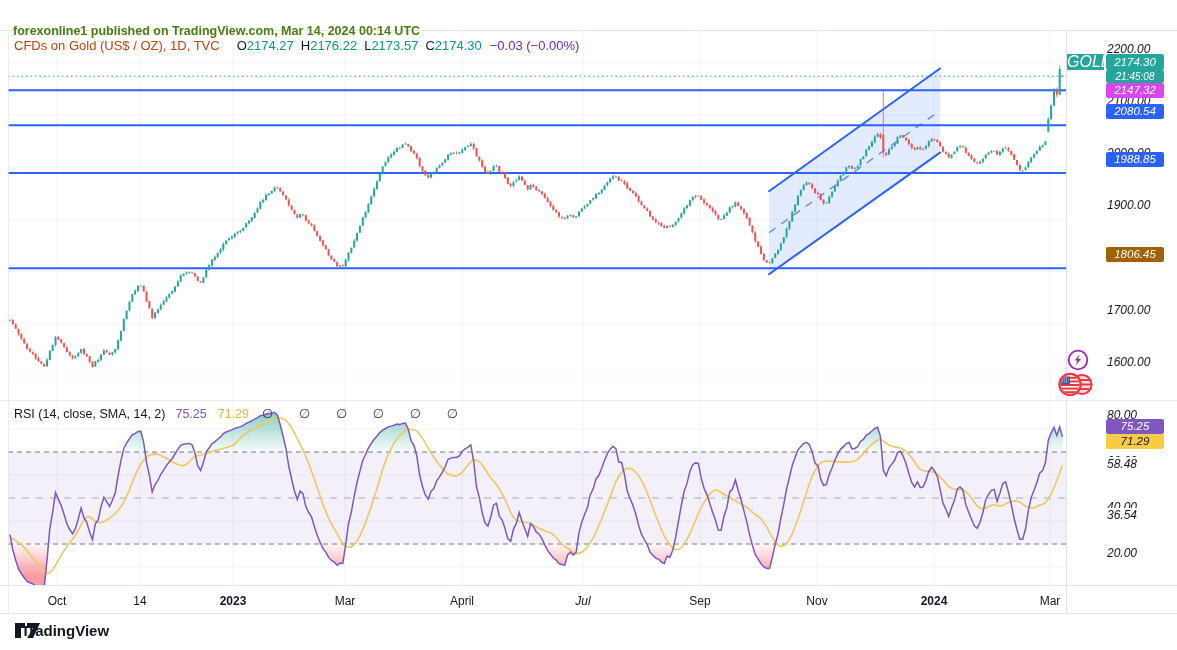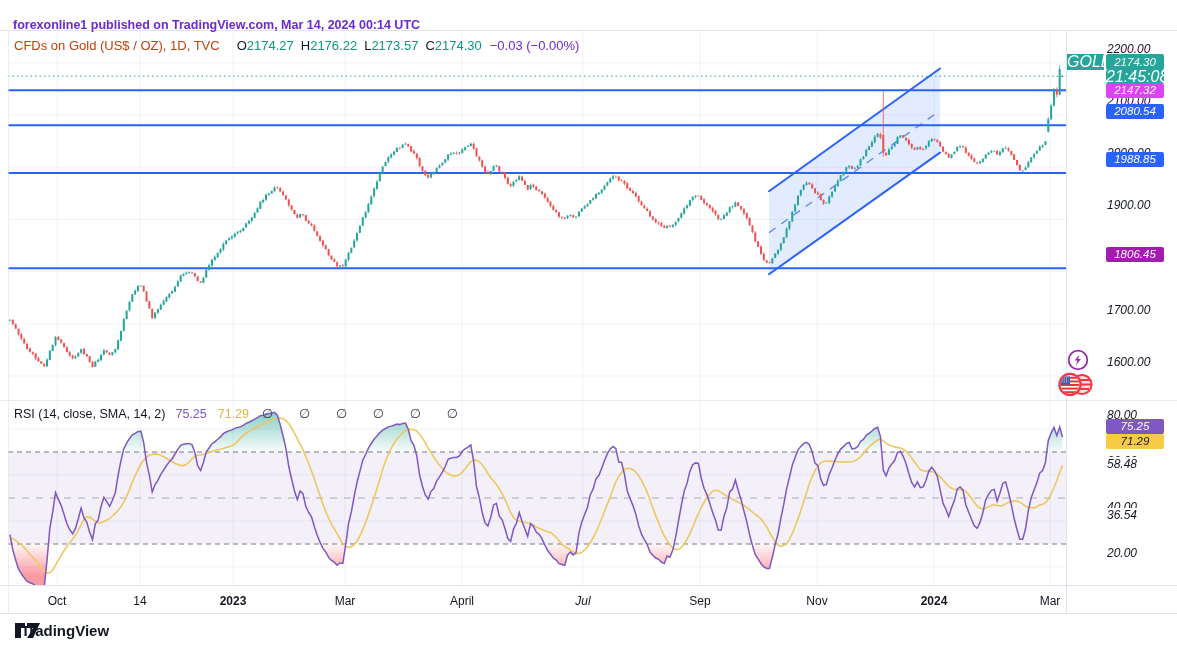--- a/index.html
+++ b/index.html
@@ -1,37 +1,37 @@
 <!DOCTYPE html>
 <html><head>
 <meta charset="utf-8">
 <style>
   html,body{margin:0;padding:0;background:#fff;}
   #root{position:relative;width:1177px;height:650px;background:#fff;overflow:hidden;
         font-family:"Liberation Sans","DejaVu Sans",sans-serif;color:#131722;}
   svg{position:absolute;left:0;top:0;}
-  .publine{position:absolute;left:13px;top:18px;font-size:12.5px;font-weight:bold;color:#6d28d9;white-space:nowrap;}
+  .publine{position:absolute;left:13px;top:24px;font-size:12.5px;font-weight:bold;color:#4d7c0f;white-space:nowrap;}
   .symrow{position:absolute;left:14px;top:38px;font-size:13px;display:flex;align-items:center;white-space:nowrap;}
   .symrow .t{color:#c2410c;margin-right:10px;}
   .symrow .k{color:#131722;margin-left:7px;}
   .symrow .v{color:#089981;}
   .symrow .chg{color:#6d28d9;margin-left:8px;}
   .rsirow{position:absolute;left:14px;top:406px;font-size:12.5px;display:flex;align-items:center;white-space:nowrap;}
   .rsirow .t{color:#131722;}
   .rsirow .pv{color:#7e57c2;margin-left:10px;}
   .rsirow .yv{color:#d9b93f;margin-left:11px;}
   .rsirow .gl{color:#3a3e47;margin-left:10px;font-size:13px;letter-spacing:11px;margin-left:13px;}
   .tick{position:absolute;left:1107px;font-size:12px;color:#131722;white-space:nowrap;}
   .tick.onwhite{background:#fff;padding:0 2px 0 0;}
   .badge{position:absolute;left:1106px;width:58px;height:15px;border-radius:2px;
          font-size:11.5px;line-height:15px;text-align:center;color:#fff;}
   .gold-badge{position:absolute;left:1067px;width:37px;height:16px;border-radius:0;
          font-size:16px;line-height:16px;text-align:right;color:#fff;}
   .cdown{position:absolute;left:1106px;width:58px;height:13px;border-radius:2px;
-         font-size:16px;line-height:13px;text-align:center;color:#fff;}
+         font-size:10px;line-height:13px;text-align:center;color:#fff;}
   .tx{position:absolute;top:594px;font-size:12px;color:#131722;transform:translateX(-50%);white-space:nowrap;}
   .tx.b{font-weight:bold;}
   .sep{position:absolute;background:#e0e3eb;}
   .footer{position:absolute;left:14px;top:622px;display:flex;align-items:center;}
   .footer .brand{font-size:15px;font-weight:600;color:#131722;margin-left:7px;}
   .icon-abs{position:absolute;}
 </style>
 </head>
 <body>
 <div id="root">
@@ -881,21 +881,21 @@
       <div class="tick" style="left: 41px; top: 182.401px;">1900.00</div>
       <div class="tick" style="left: 41px; top: 234.601px;">1800.00</div>
       <div class="tick" style="left: 41px; top: 286.801px;">1700.00</div>
       <div class="tick" style="left: 41px; top: 339.001px;">1600.00</div>
       <div class="gold-badge" style="left: 1px; top: 38px; background: rgb(38, 166, 154);">GOLD</div>
       <div class="badge" style="left: 40px; top: 38px; height: 16px; line-height: 16px; background: rgb(38, 166, 154);">2174.30</div>
       <div class="cdown" style="left: 40px; top: 54px; background: rgb(38, 166, 154);">21:45:08</div>
       <div class="badge" style="left: 40px; top: 66.5px; background: #d946ef;">2147.32</div>
       <div class="badge" style="left: 40px; top: 87.6592px; background: rgb(41, 98, 255);">2080.54</div>
       <div class="badge" style="left: 40px; top: 135.521px; background: rgb(41, 98, 255);">1988.85</div>
-      <div class="badge" style="left: 40px; top: 230.734px; background: #a21caf;">1806.45</div>
+      <div class="badge" style="left: 40px; top: 230.734px; background: #a16207;">1806.45</div>
       <div class="tick" style="left: 41px; top: 392px;">80.00</div>
       <div class="tick" style="left: 41px; top: 438px;">60.00</div>
       <div class="tick" style="left: 41px; top: 484px;">40.00</div>
       <div class="tick" style="left: 41px; top: 530px;">20.00</div>
       <div class="tick onwhite" style="left: 41px; top: 441.496px;">58.48</div>
       <div class="tick onwhite" style="left: 41px; top: 491.958px;">36.54</div>
       <div class="badge" style="left: 40px; top: 402.5px; background: rgb(126, 87, 194); color: rgb(255, 255, 255);">75.25</div>
       <div class="badge" style="left: 40px; top: 417.5px; background: rgb(247, 203, 69); color: rgb(19, 23, 34);">71.29</div>
     </div>
 

